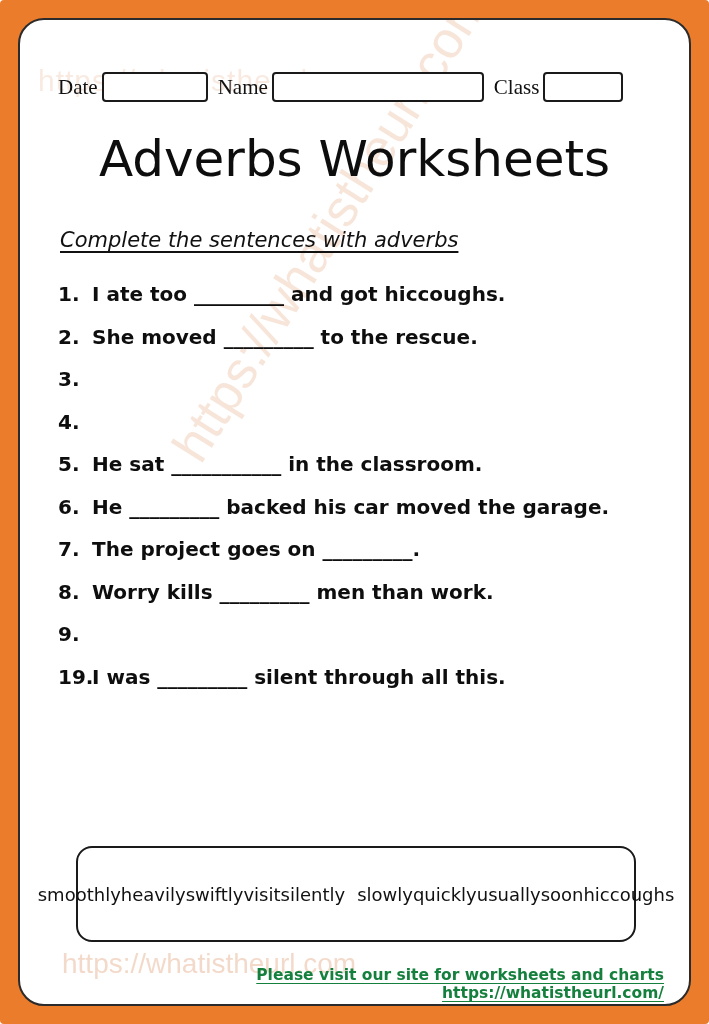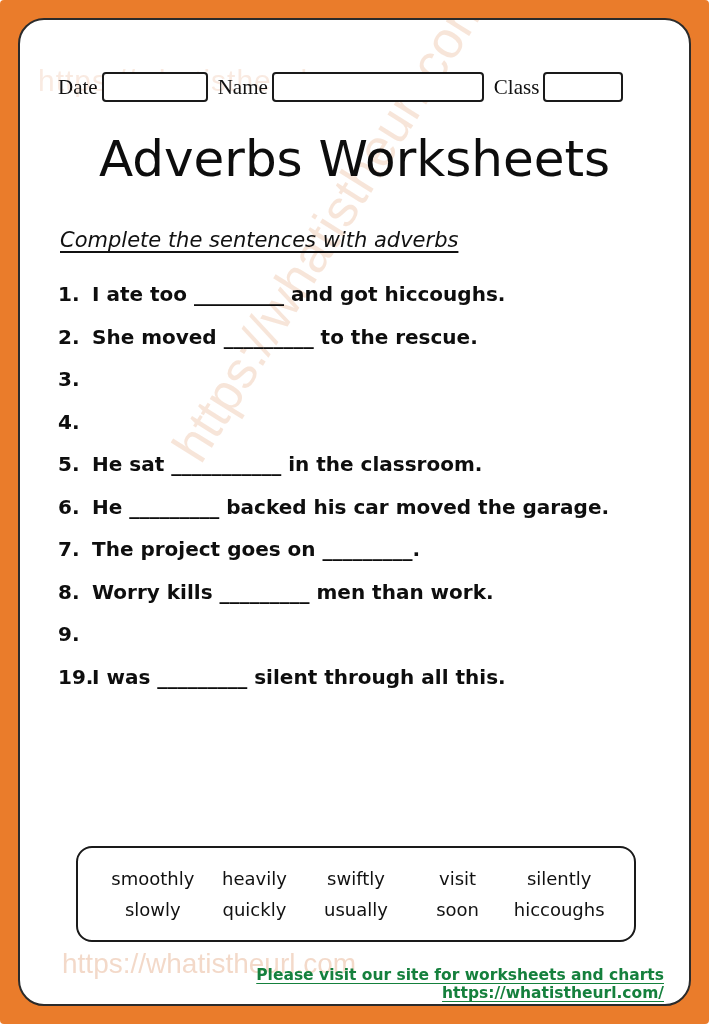--- a/index.html
+++ b/index.html
@@ -163,21 +163,21 @@
   .word-bank {
     position: absolute;
     left: 56px;
     top: 826px;
     width: 560px;
     height: 96px;
     border: 2px solid #1a1a1a;
     border-radius: 16px;
     box-sizing: border-box;
     display: flex;
-    flex-direction: column;
+    flex-direction: row;
     justify-content: center;
     padding: 4px 18px;
   }
   .bank-row {
     display: flex;
     justify-content: space-between;
     align-items: center;
     padding: 5px 6px;
   }
   .bank-word {

